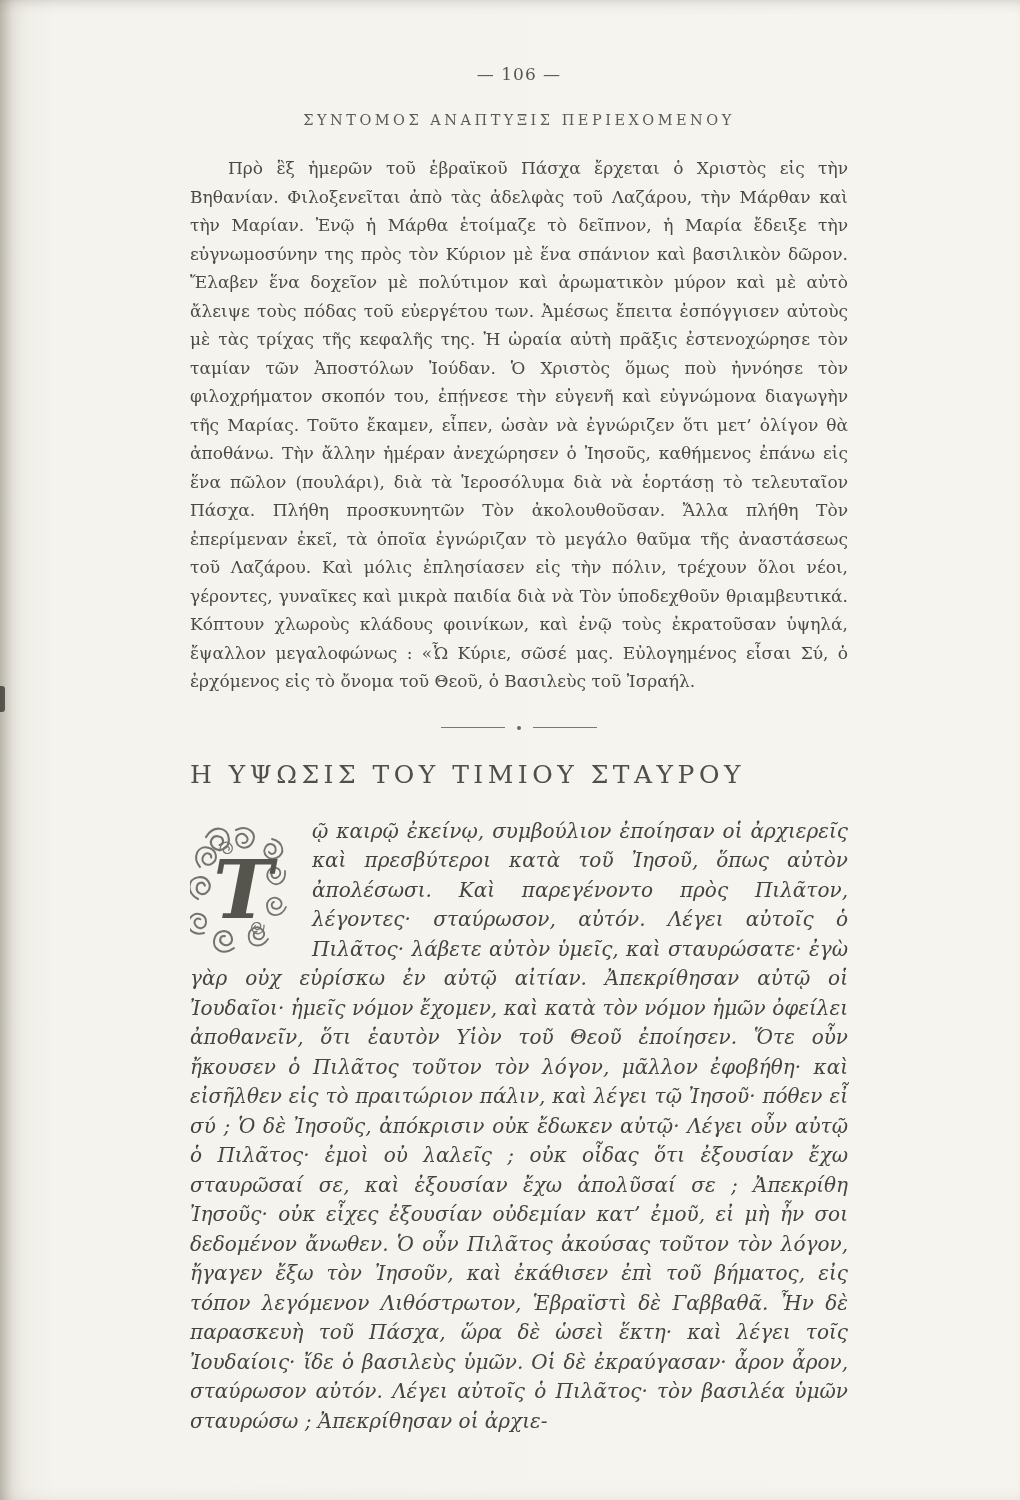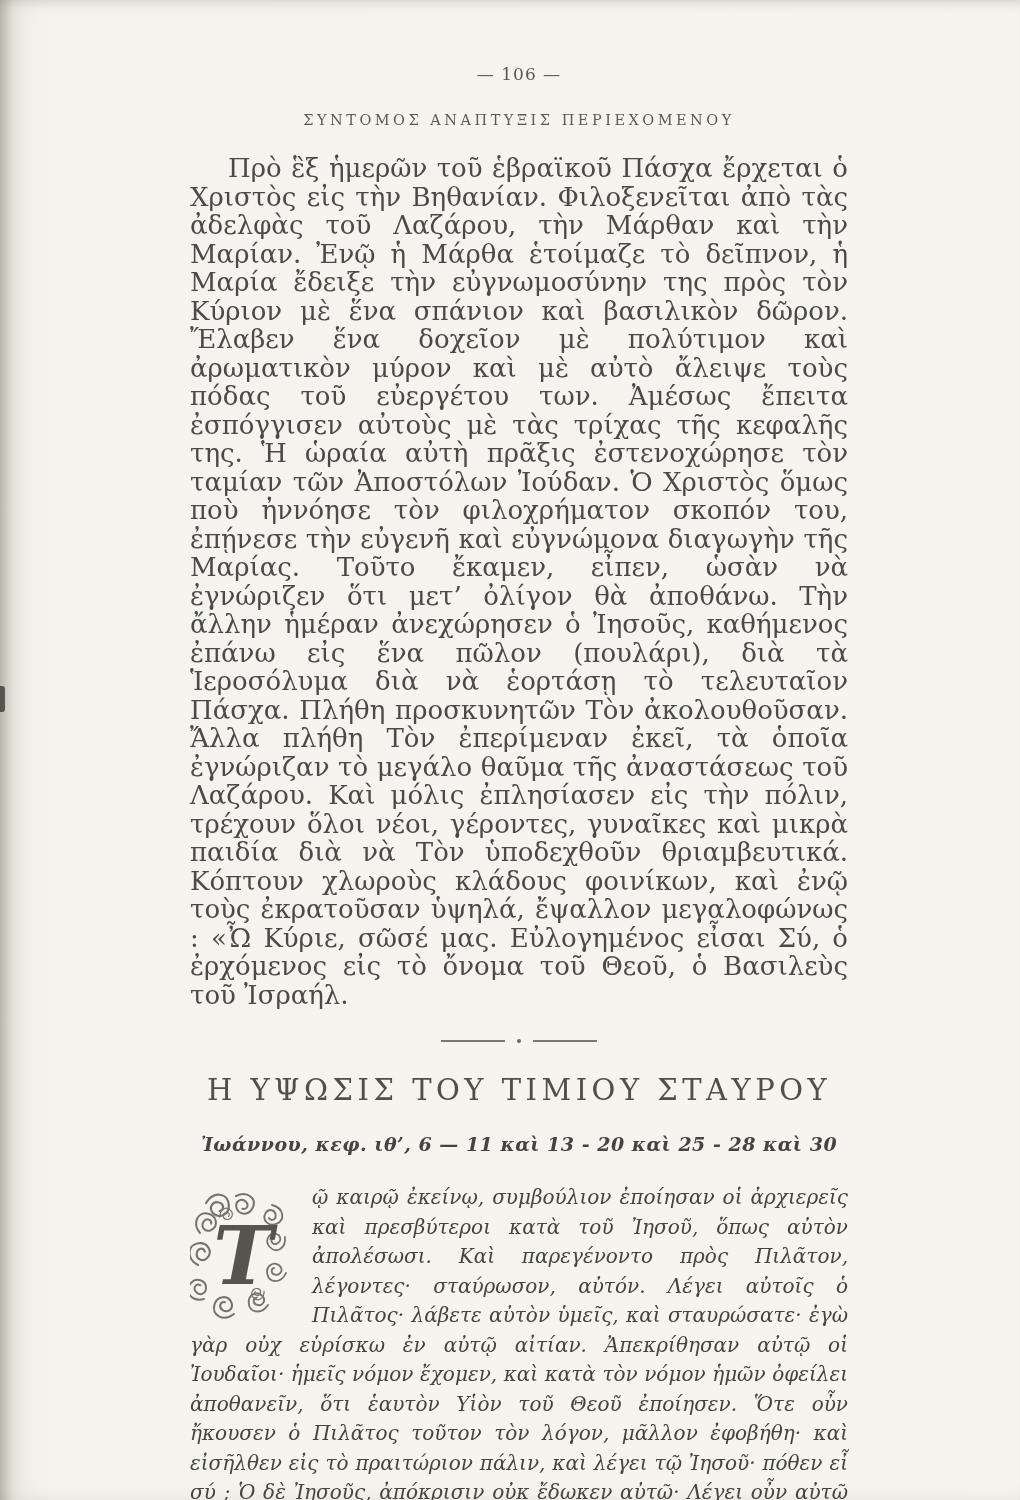--- a/index.html
+++ b/index.html
@@ -31,35 +31,35 @@
     color: #57564f;
   }
   .running-header {
     margin-top: 28px;
     text-align: center;
     font-size: 14.5px; letter-spacing: 3.5px;
     color: #5b5a54;
   }
   .summary {
     margin: 26px 0 0 0;
-    font-size: 26px; line-height: 28.5px;
+    font-size: 17px; line-height: 28.5px;
     text-align: justify; text-indent: 38px;
     color: #4b4a46;
   }
   .separator {
     margin: 30px auto 0 auto;
     width: 190px;
     display: flex; align-items: center; justify-content: center; gap: 12px;
   }
   .sep-line { display: inline-block; height: 1.5px; width: 64px; background: #7b796f; }
   .sep-dot  { display: inline-block; width: 4px; height: 4px; border-radius: 50%; background: #6c6a61; }
   .title {
     margin: 30px 0 0 0;
-    text-align: center;
-    font-size: 29px; font-weight: 400; letter-spacing: 4.5px;
+    text-align: left;
+    font-size: 25px; font-weight: 400; letter-spacing: 4.5px;
     color: #504f49;
   }
   .subtitle {
     margin-top: 26px;
     text-align: center;
     font-size: 19px; font-weight: bold; font-style: italic;
     letter-spacing: .5px;
     color: #454440;
   }
   .gospel {
@@ -91,21 +91,20 @@
   <p class="summary">Πρὸ ἓξ ἡμερῶν τοῦ ἑβραϊκοῦ Πάσχα ἔρχεται ὁ Χριστὸς εἰς τὴν Βηθανίαν. Φιλοξενεῖται ἀπὸ τὰς ἀδελφὰς τοῦ Λαζάρου, τὴν Μάρθαν καὶ τὴν Μαρίαν. Ἐνῷ ἡ Μάρθα ἑτοίμαζε τὸ δεῖπνον, ἡ Μαρία ἔδειξε τὴν εὐγνωμοσύνην της πρὸς τὸν Κύριον μὲ ἕνα σπάνιον καὶ βασιλικὸν δῶρον. Ἔλαβεν ἕνα δοχεῖον μὲ πολύτιμον καὶ ἀρωματικὸν μύρον καὶ μὲ αὐτὸ ἄλειψε τοὺς πόδας τοῦ εὐεργέτου των. Ἀμέσως ἔπειτα ἐσπόγγισεν αὐτοὺς μὲ τὰς τρίχας τῆς κεφαλῆς της. Ἡ ὡραία αὐτὴ πρᾶξις ἐστενοχώρησε τὸν ταμίαν τῶν Ἀποστόλων Ἰούδαν. Ὁ Χριστὸς ὅμως ποὺ ἠννόησε τὸν φιλοχρήματον σκοπόν του, ἐπῄνεσε τὴν εὐγενῆ καὶ εὐγνώμονα διαγωγὴν τῆς Μαρίας. Τοῦτο ἔκαμεν, εἶπεν, ὡσὰν νὰ ἐγνώριζεν ὅτι μετ’ ὀλίγον θὰ ἀποθάνω. Τὴν ἄλλην ἡμέραν ἀνεχώρησεν ὁ Ἰησοῦς, καθήμενος ἐπάνω εἰς ἕνα πῶλον (πουλάρι), διὰ τὰ Ἱεροσόλυμα διὰ νὰ ἑορτάσῃ τὸ τελευταῖον Πάσχα. Πλήθη προσκυνητῶν Τὸν ἀκολουθοῦσαν. Ἄλλα πλήθη Τὸν ἐπερίμεναν ἐκεῖ, τὰ ὁποῖα ἐγνώριζαν τὸ μεγάλο θαῦμα τῆς ἀναστάσεως τοῦ Λαζάρου. Καὶ μόλις ἐπλησίασεν εἰς τὴν πόλιν, τρέχουν ὅλοι νέοι, γέροντες, γυναῖκες καὶ μικρὰ παιδία διὰ νὰ Τὸν ὑποδεχθοῦν θριαμβευτικά. Κόπτουν χλωροὺς κλάδους φοινίκων, καὶ ἐνῷ τοὺς ἐκρατοῦσαν ὑψηλά, ἔψαλλον μεγαλοφώνως : «Ὦ Κύριε, σῶσέ μας. Εὐλογημένος εἶσαι Σύ, ὁ ἐρχόμενος εἰς τὸ ὄνομα τοῦ Θεοῦ, ὁ Βασιλεὺς τοῦ Ἰσραήλ.</p>
 
   <div class="separator">
     <span class="sep-line"></span>
     <span class="sep-dot"></span>
     <span class="sep-line"></span>
   </div>
 
   <h1 class="title">Η ΥΨΩΣΙΣ ΤΟΥ ΤΙΜΙΟΥ ΣΤΑΥΡΟΥ</h1>
 
-  <div class="subtitle">Ἰωάννου, κεφ. ιθ’, 6 — 11 καὶ 13 - 20 καὶ 25 - 28 καὶ 30</div>
 
   <div class="gospel">
     <span class="dropcap-box">
       <svg width="104" height="136" viewBox="0 0 104 136">
         <defs>
           <path id="curl" d="M0 0 C 12 -8 24 0 20 11 C 17 20 5 21 2 12 C 0 5 7 1 12 5 C 16 8 14 14 9 13" fill="none" stroke="#75746c" stroke-width="2.2" stroke-linecap="round"></path>
         </defs>
         <use href="#curl" transform="translate(16,16) rotate(-25)"></use>
         <use href="#curl" transform="translate(46,9) rotate(8) scale(0.9)"></use>
         <use href="#curl" transform="translate(82,18) rotate(48) scale(0.85)"></use>

